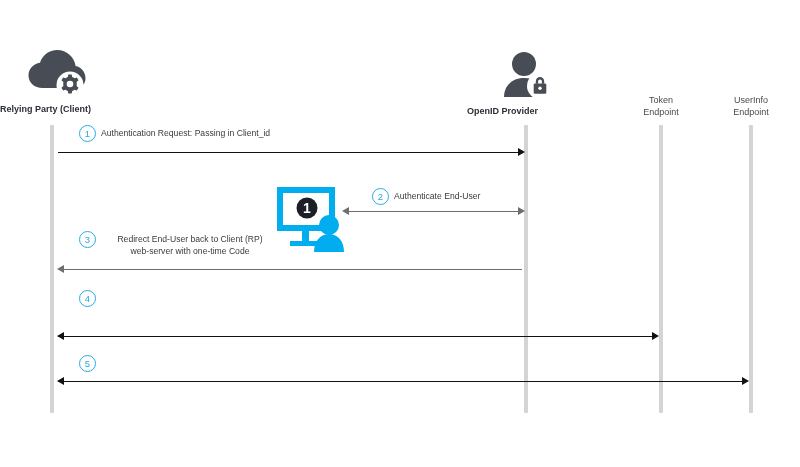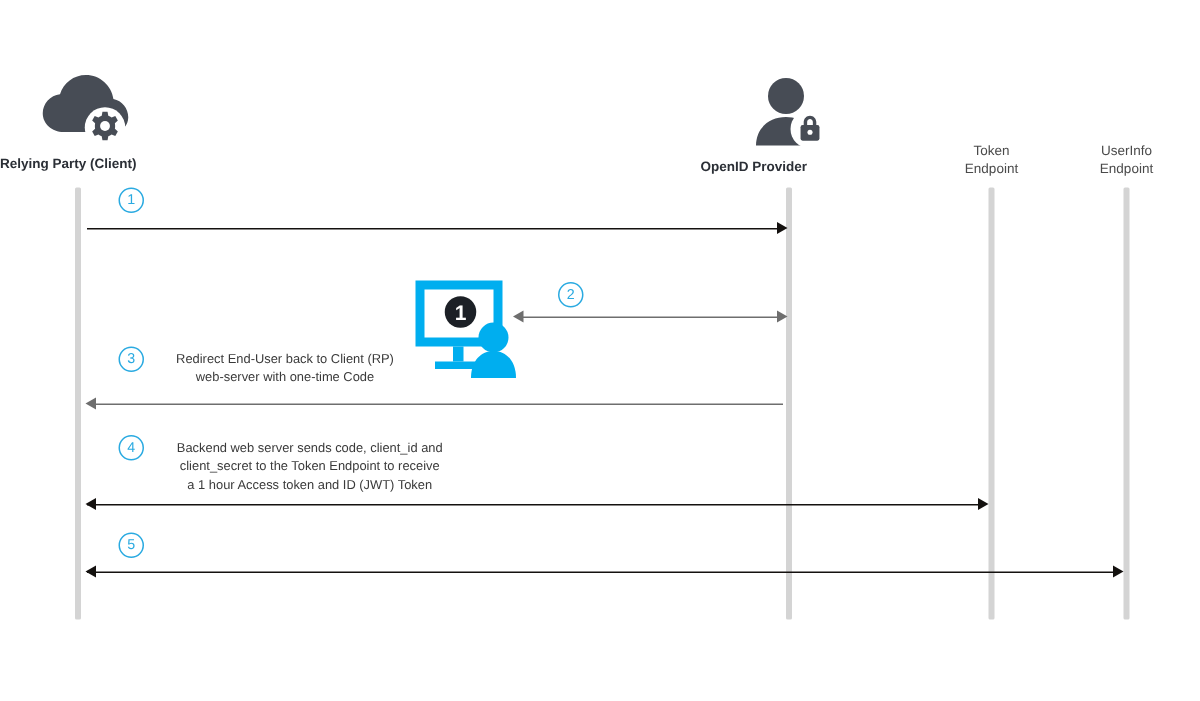--- a/index.html
+++ b/index.html
@@ -143,20 +143,21 @@
     <div>UserInfo</div>
     <div>Endpoint</div>
   </div>
 
   <div class="lifeline" style="left:50px;  top:125px; height:288px;"></div>
   <div class="lifeline" style="left:524px; top:125px; height:288px;"></div>
   <div class="lifeline" style="left:659px; top:125px; height:288px;"></div>
   <div class="lifeline" style="left:749px; top:125px; height:288px;"></div>
 
   <div class="step-badge" style="left:79px; top:125px;">1</div>
+  <div class="step-text left" style="left:101px; top:127px; width:300px;">Authentication Request: Passing in Client_id</div>
   <div class="msg-line black" style="left:58px; top:152px; width:463px;"></div>
   <div class="arrow-head right black" style="left:518px; top:148px;"></div>
 
   <div class="user-caption" style="left:299px; top:166px;margin-top:28px;">USER</div>
 
   <div class="monitor" style="left:276px; top:186px;">
     <svg width="72" height="72" viewBox="0 0 72 72">
 
       <rect x="1" y="1" width="58" height="44" fill="#00aeef"></rect>
       <rect x="7" y="7" width="46" height="32" fill="#ffffff"></rect>
@@ -166,34 +167,32 @@
 
       <ellipse cx="31" cy="22" rx="10.5" ry="10.5" fill="#1c2026"></ellipse>
       <text x="31" y="27" font-family="Liberation Sans, sans-serif" font-size="14" font-weight="bold" fill="#ffffff" text-anchor="middle">1</text>
 
       <circle cx="53" cy="39" r="10" fill="#00aeef"></circle>
       <path d="M38,66 C38,54.5 44.7,48 53,48 C61.3,48 68,54.5 68,66 Z" fill="#00aeef"></path>
     </svg>
   </div>
 
   <div class="step-badge" style="left:372px; top:188px;">2</div>
+  <div class="step-text left" style="left:394px; top:190px; width:200px;">Authenticate End-User</div>
   <div class="msg-line gray" style="left:348px; top:211px; width:175px;"></div>
   <div class="arrow-head left gray" style="left:342px; top:207px;"></div>
   <div class="arrow-head right gray" style="left:518px; top:207px;"></div>
 
   <div class="step-badge" style="left:79px; top:231px;">3</div>
   <div class="step-text center" style="left:99px; top:233px; width:182px;">Redirect End-User back to Client (RP)
 web-server with one-time Code</div>
   <div class="msg-line gray" style="left:64px; top:269px; width:458px;"></div>
   <div class="arrow-head left gray" style="left:57px; top:265px;"></div>
 
   <div class="step-badge" style="left:79px; top:290px;">4</div>
-  <div class="step-text center" style="left:99px; top:292px; width:215px;">Backend web server sends code, client_id and
-client_secret to the Token Endpoint to receive
-a 1 hour Access token and ID (JWT) Token</div>
   <div class="msg-line black" style="left:58px; top:336px; width:597px;"></div>
   <div class="arrow-head left black" style="left:57px; top:332px;"></div>
   <div class="arrow-head right black" style="left:652px; top:332px;"></div>
 
   <div class="step-badge" style="left:79px; top:355px;">5</div>
   <div class="msg-line black" style="left:58px; top:381px; width:687px;"></div>
   <div class="arrow-head left black" style="left:57px; top:377px;"></div>
   <div class="arrow-head right black" style="left:742px; top:377px;"></div>
 
 </div>

